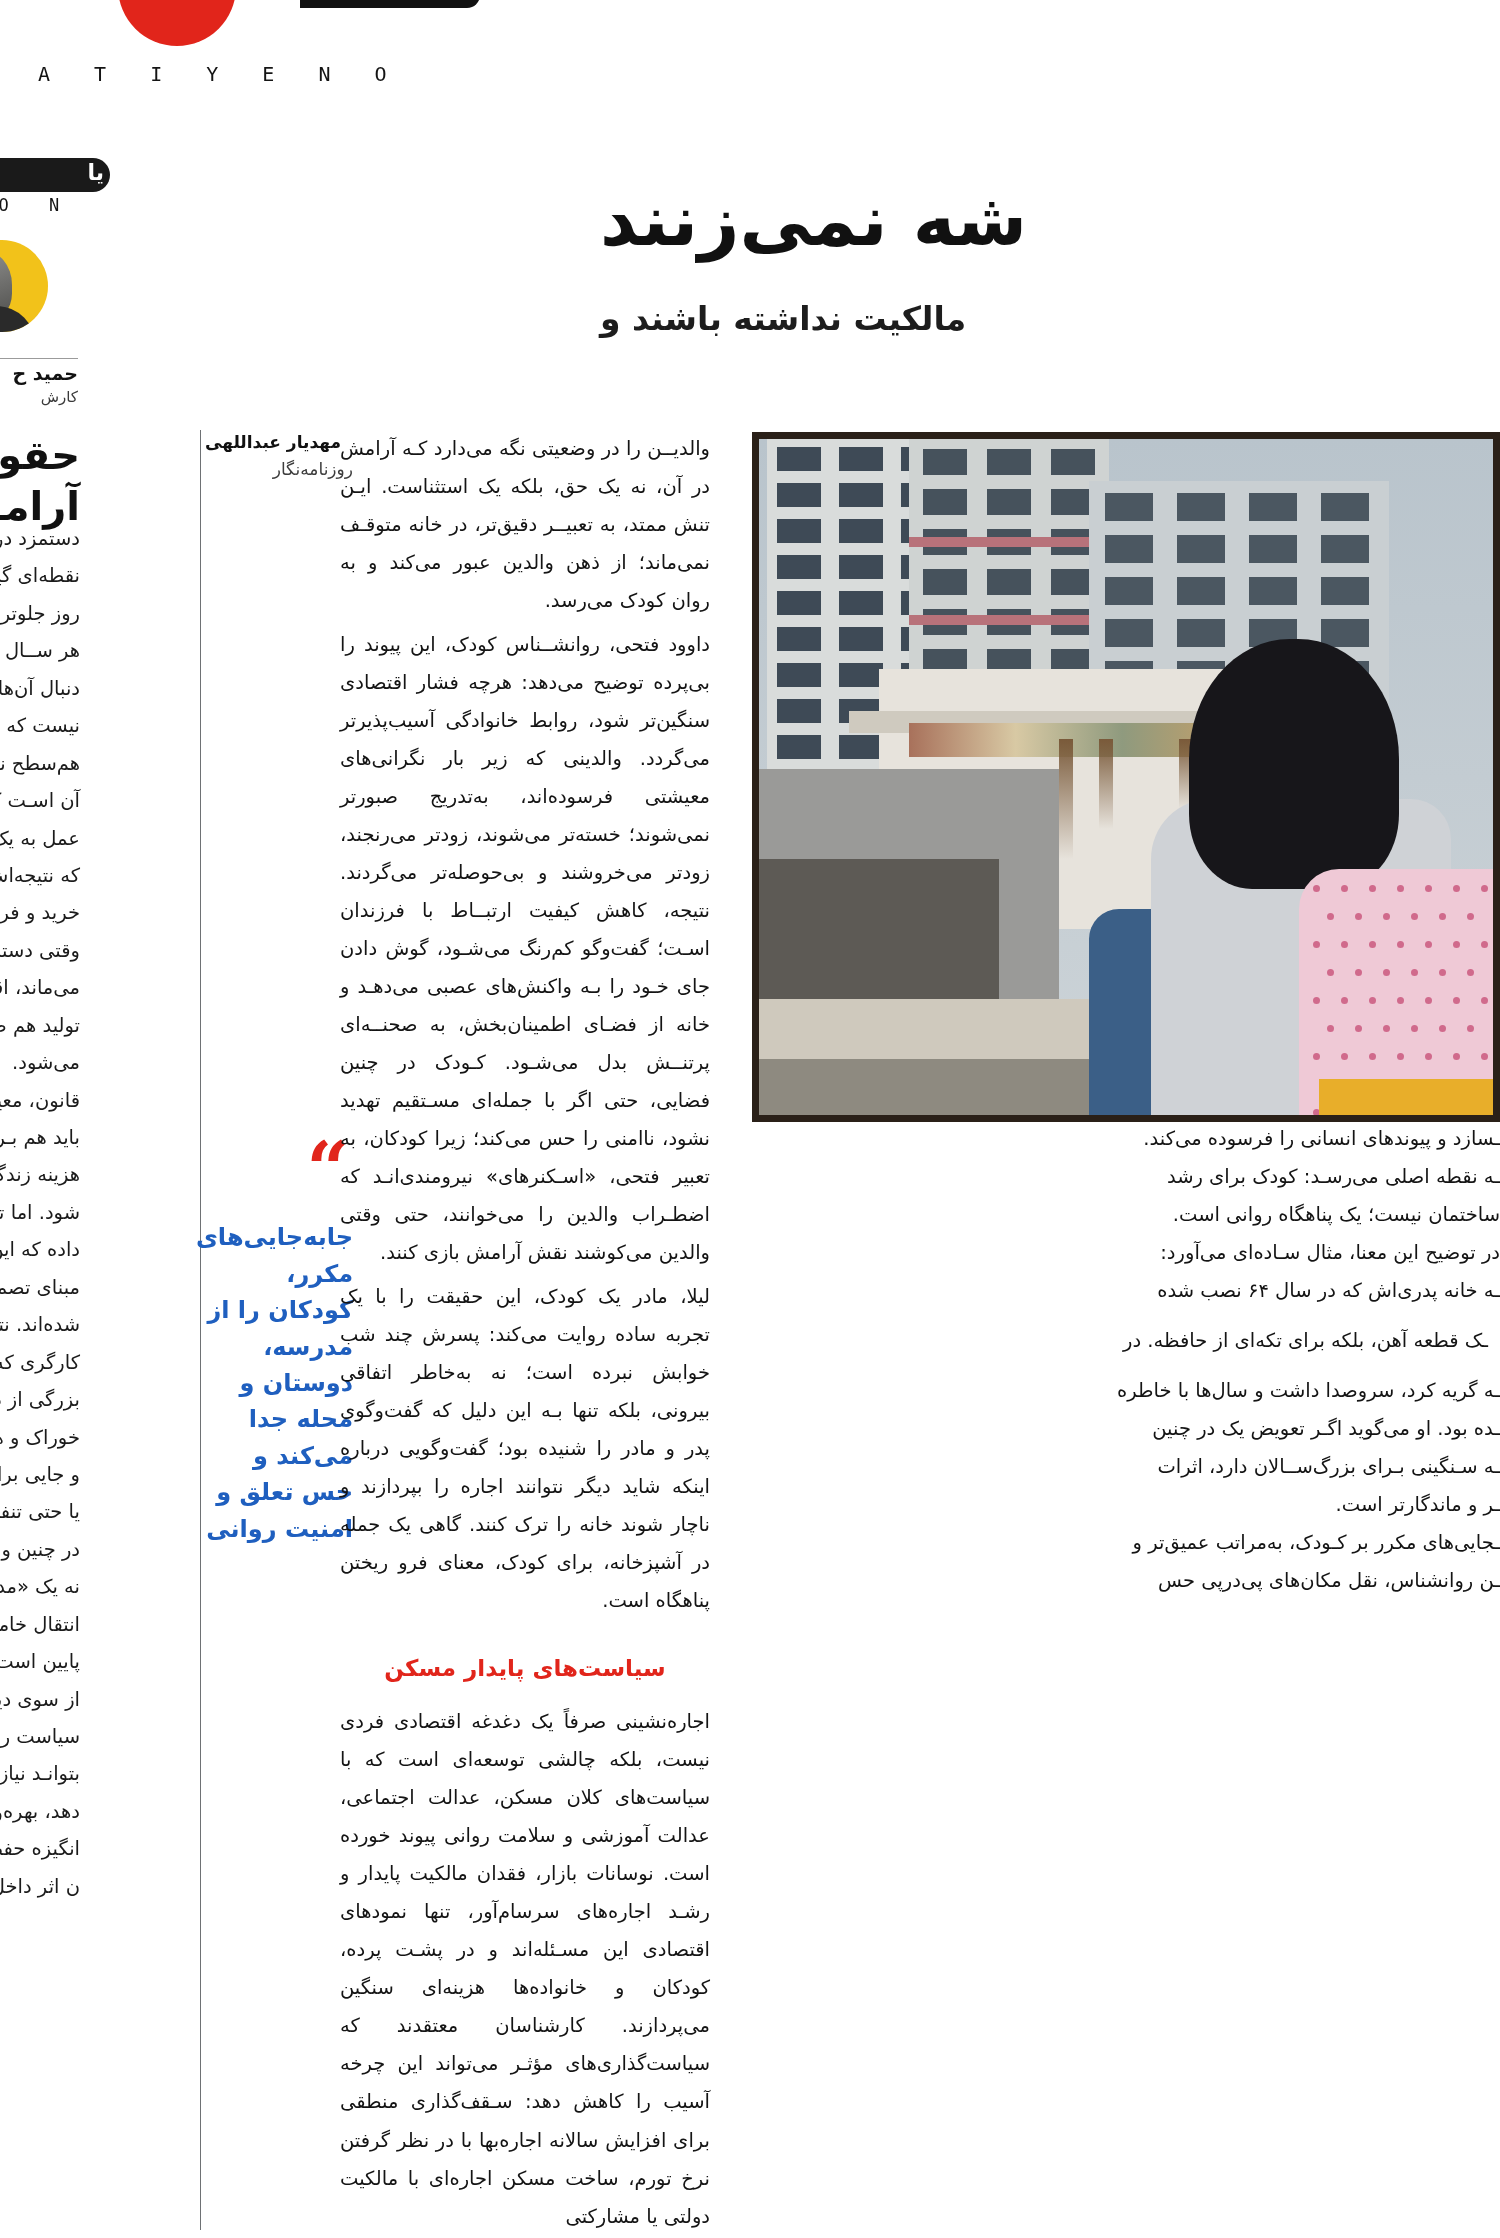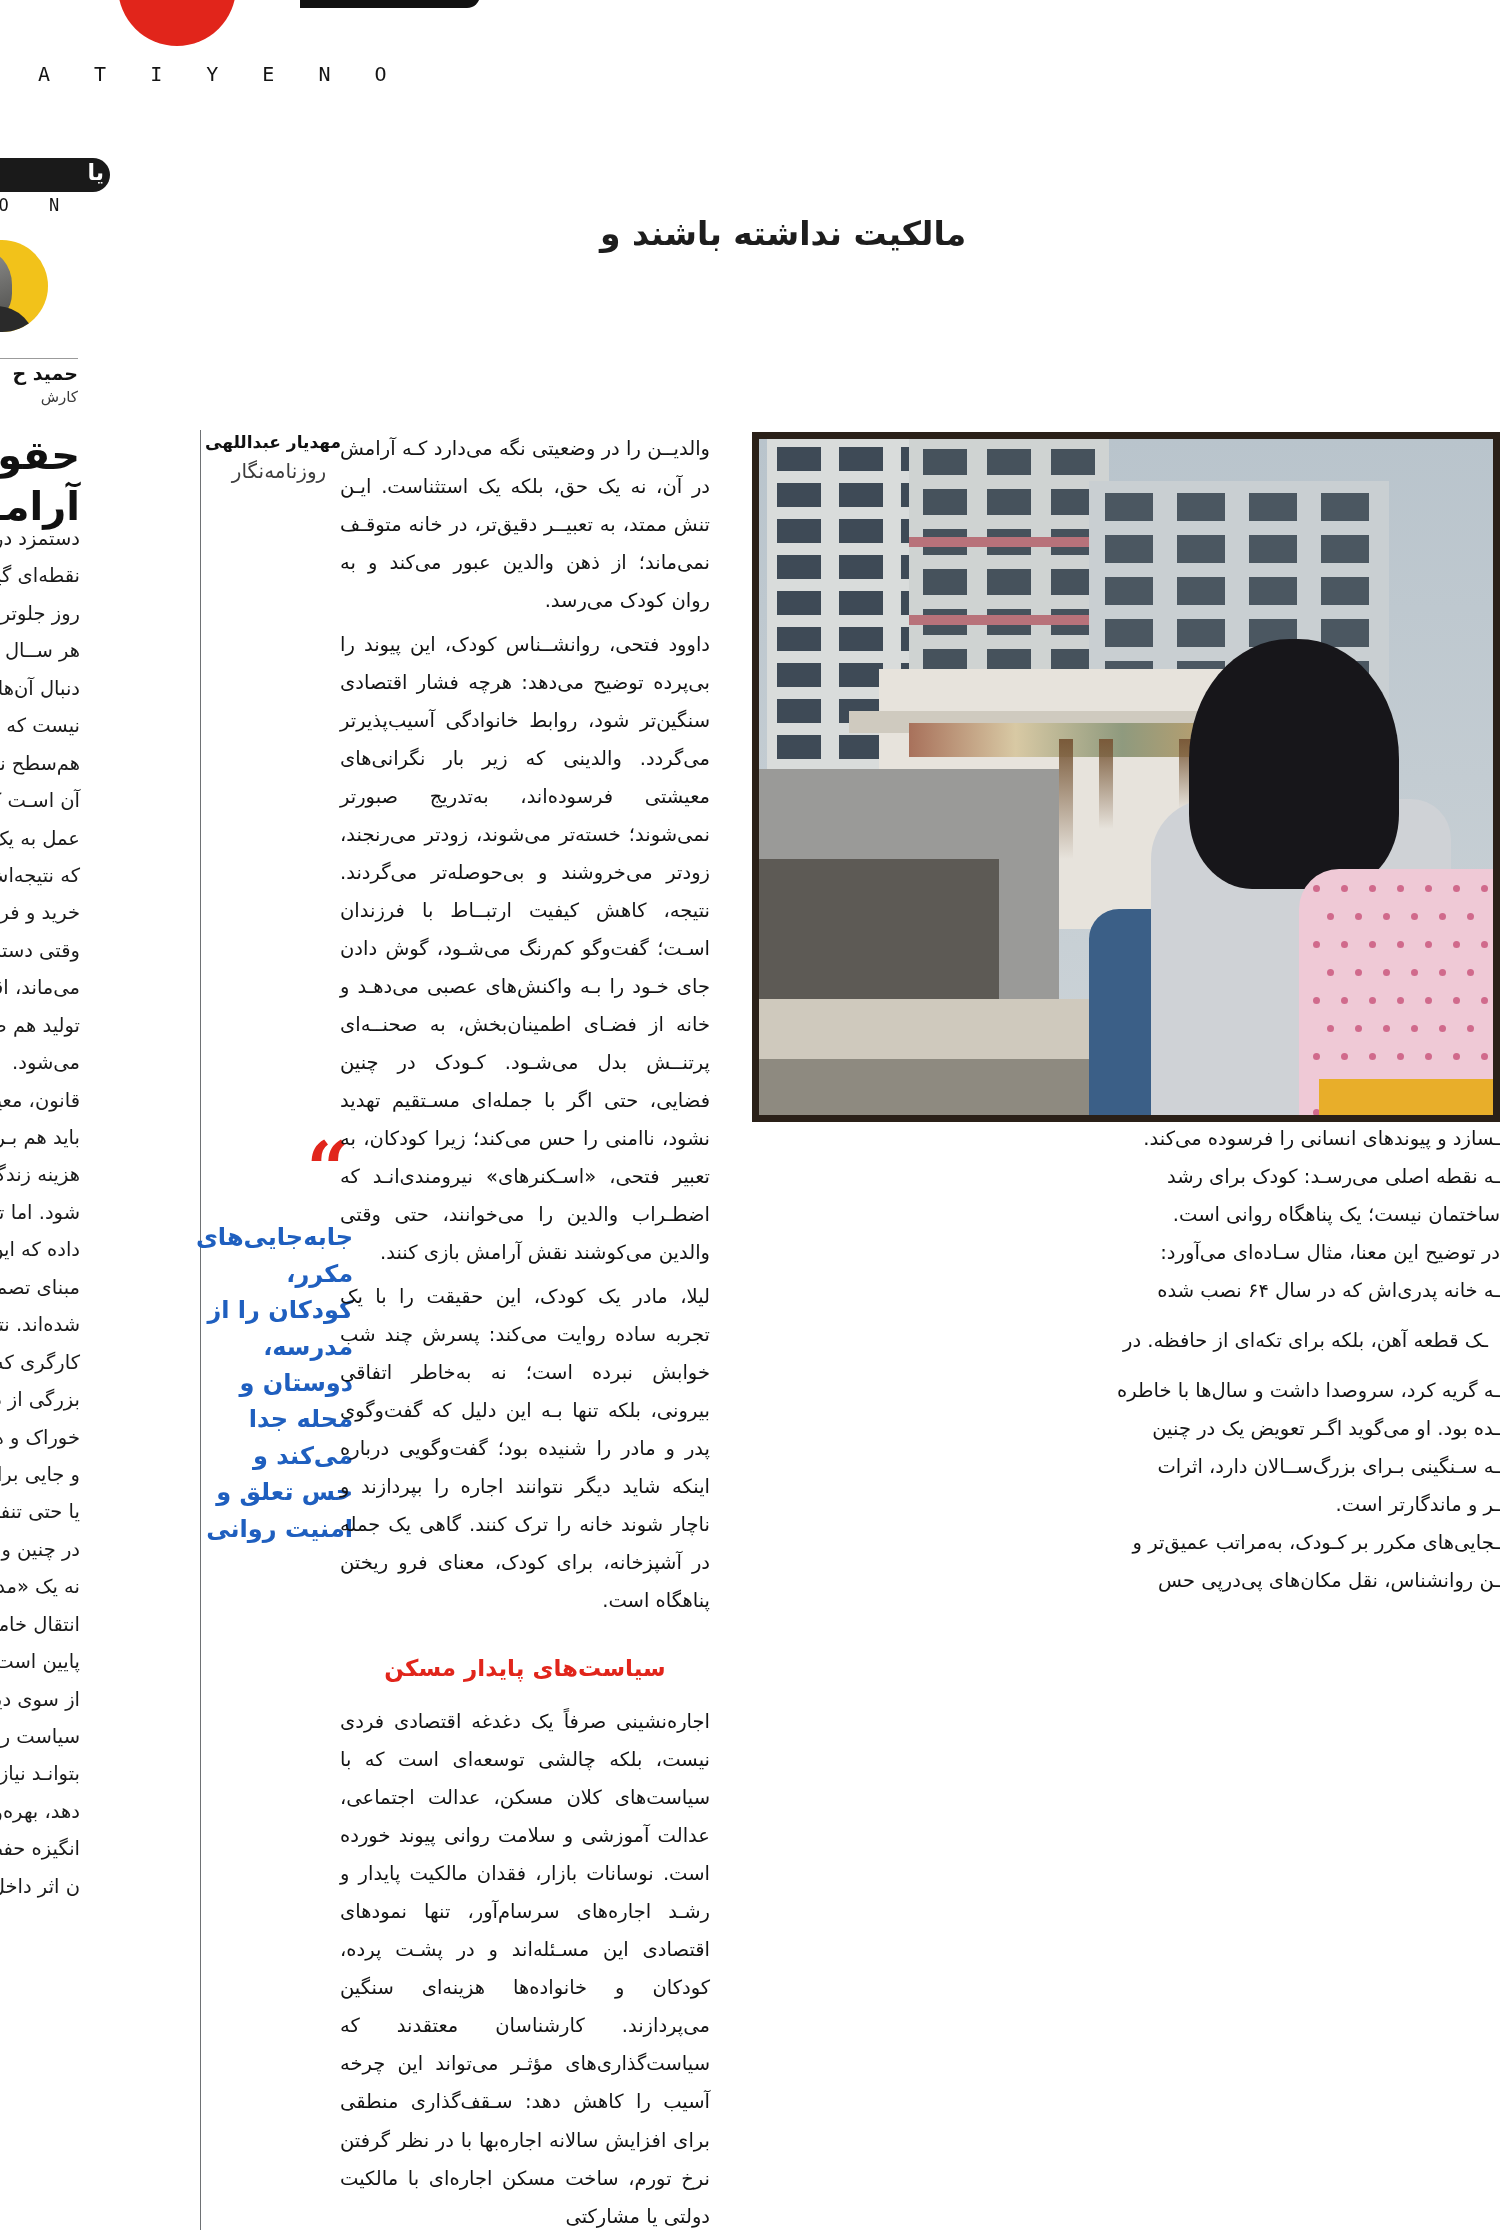--- a/index.html
+++ b/index.html
@@ -88,22 +88,22 @@
   .rail-body p{margin:0 0 22px 0;white-space:nowrap;}
 
   
   .vrule{position:absolute;top:430px;width:1px;height:1800px;background:#6e7174;}
   .vrule.r1{left:200px;}
   .byline-name{
     position:absolute;left:205px;top:432px;width:148px;text-align:left;
     font-size:17px;font-weight:700;color:#111;
   }
   .byline-role{
-    position:absolute;left:205px;top:459px;width:148px;text-align:center;
-    font-size:20px;color:#3d3d3d;
+    position:absolute;left:205px;top:459px;width:148px;text-align:right;
+    font-size:17px;color:#3d3d3d;
   }
 
   
   .colA{
     position:absolute;left:340px;top:430px;width:370px;
     font-size:19.5px;line-height:1.95;color:#141414;
     text-align:justify;direction:rtl;
   }
   .colA p{margin:0 0 6px 0;}
   .sec-head{
@@ -291,20 +291,21 @@
         <p style="margin: 0px;">بتوانـد نیازهای</p>
         <p style="margin: 0px;">دهد، بهره‌وری و</p>
         <p style="margin: 0px;">انگیزه حفظ ش</p>
         <p style="margin: 0px;">ن اثر داخل</p>
       </div>
   </div>
 
   <div class="vrule r1"></div>
 
   <div class="headline">
+    <div class="h1">شه نمی‌زنند</div>
     <div class="h2">مالکیت نداشته باشند و</div>
   </div>
 
   <div class="byline-name">مهدیار عبداللهی</div>
   <div class="byline-role">روزنامه‌نگار</div>
 
   <div class="pullquote">
     <span class="quote-glyph">“</span>
     <span class="quote-text">جابه‌جایی‌های مکرر، کودکان را از مدرسه، دوستان و محله جدا می‌کند و حس تعلق و امنیت روانی</span>
   </div>

